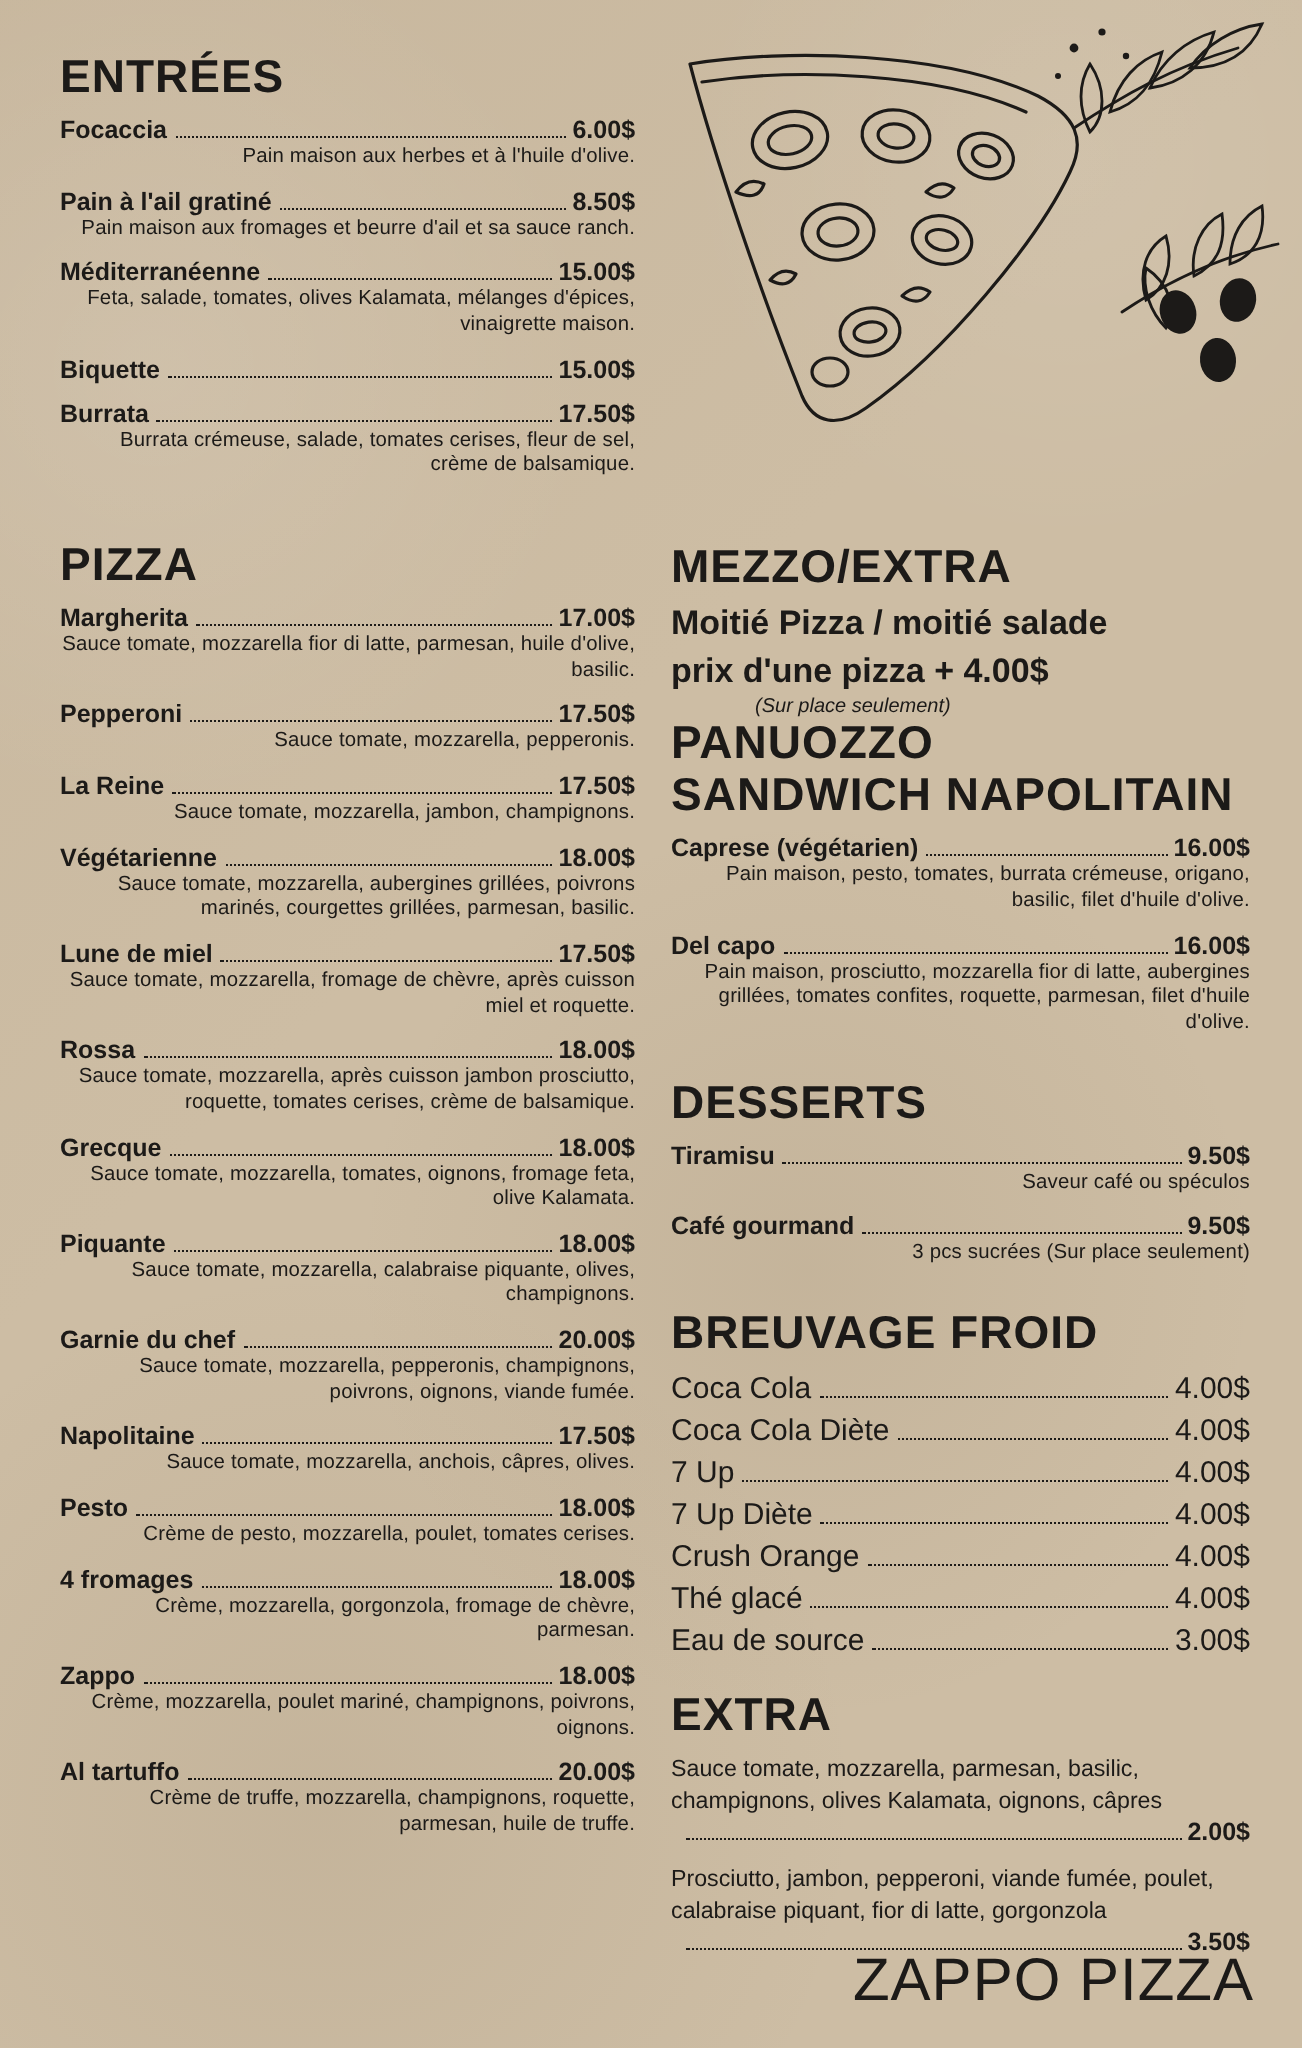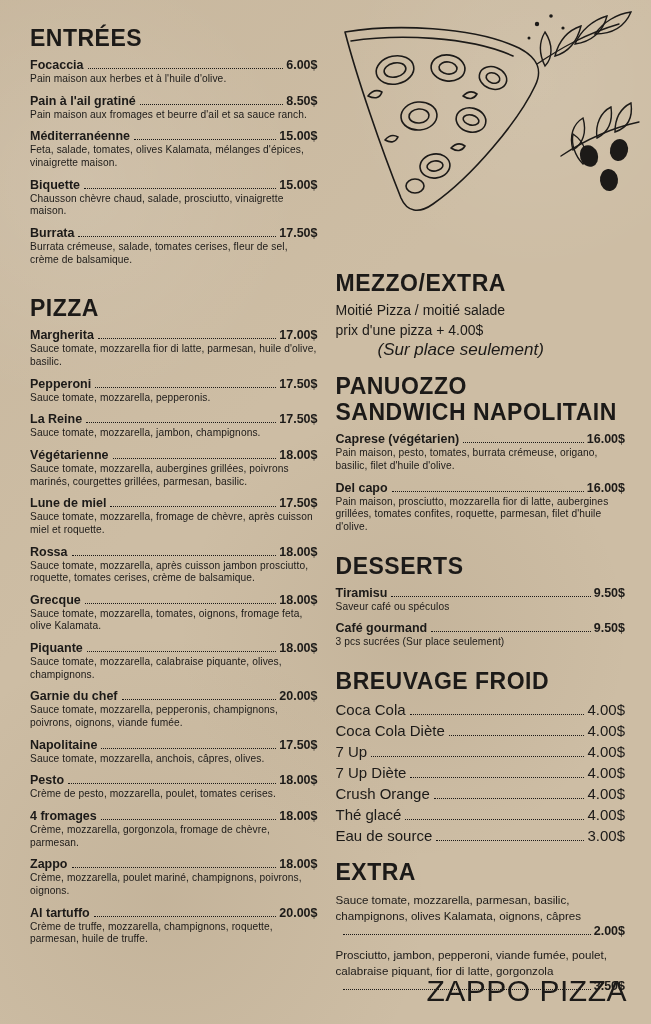--- a/index.html
+++ b/index.html
@@ -69,36 +69,36 @@
     min-width: 10px;
     height: 0;
   }
   .item-price { flex: 0 0 auto; }
   .item-desc {
     font-size: 10.2px;
     line-height: 1.24;
     font-weight: normal;
     margin-top: 1px;
     letter-spacing: 0.1px;
+    text-align: right;
   }
 
   
   .row-plain .item-line { font-weight: normal; font-size: 15px; }
   .row-plain { margin-bottom: 4px; }
 
   .mezzo-sub {
-    font-size: 14px;
-    font-weight: normal;
+    font-size: 17px;
+    font-weight: bold;
     line-height: 1.32;
     margin-bottom: 1px;
   }
   .mezzo-note {
-    font-size: 17px;
+    font-size: 10px;
     font-style: italic;
-    margin-bottom: 14px;
     padding-left: 42px;
   }
 
   .extra-para {
     font-size: 11.6px;
     line-height: 1.32;
     margin-bottom: 8px;
   }
   .extra-para .priceline {
     display: flex;
@@ -227,21 +227,20 @@
             <span class="item-price">15.00$</span>
           </div>
           <div class="item-desc">Feta, salade, tomates, olives Kalamata, mélanges d'épices, vinaigrette maison.</div>
         </div>
         <div class="item">
           <div class="item-line">
             <span class="item-name">Biquette</span>
             <span class="dots"></span>
             <span class="item-price">15.00$</span>
           </div>
-          <div class="item-desc">Chausson chèvre chaud, salade, prosciutto, vinaigrette maison.</div>
         </div>
         <div class="item">
           <div class="item-line">
             <span class="item-name">Burrata</span>
             <span class="dots"></span>
             <span class="item-price">17.50$</span>
           </div>
           <div class="item-desc">Burrata crémeuse, salade, tomates cerises, fleur de sel, crème de balsamique.</div>
         </div>
       </div>

